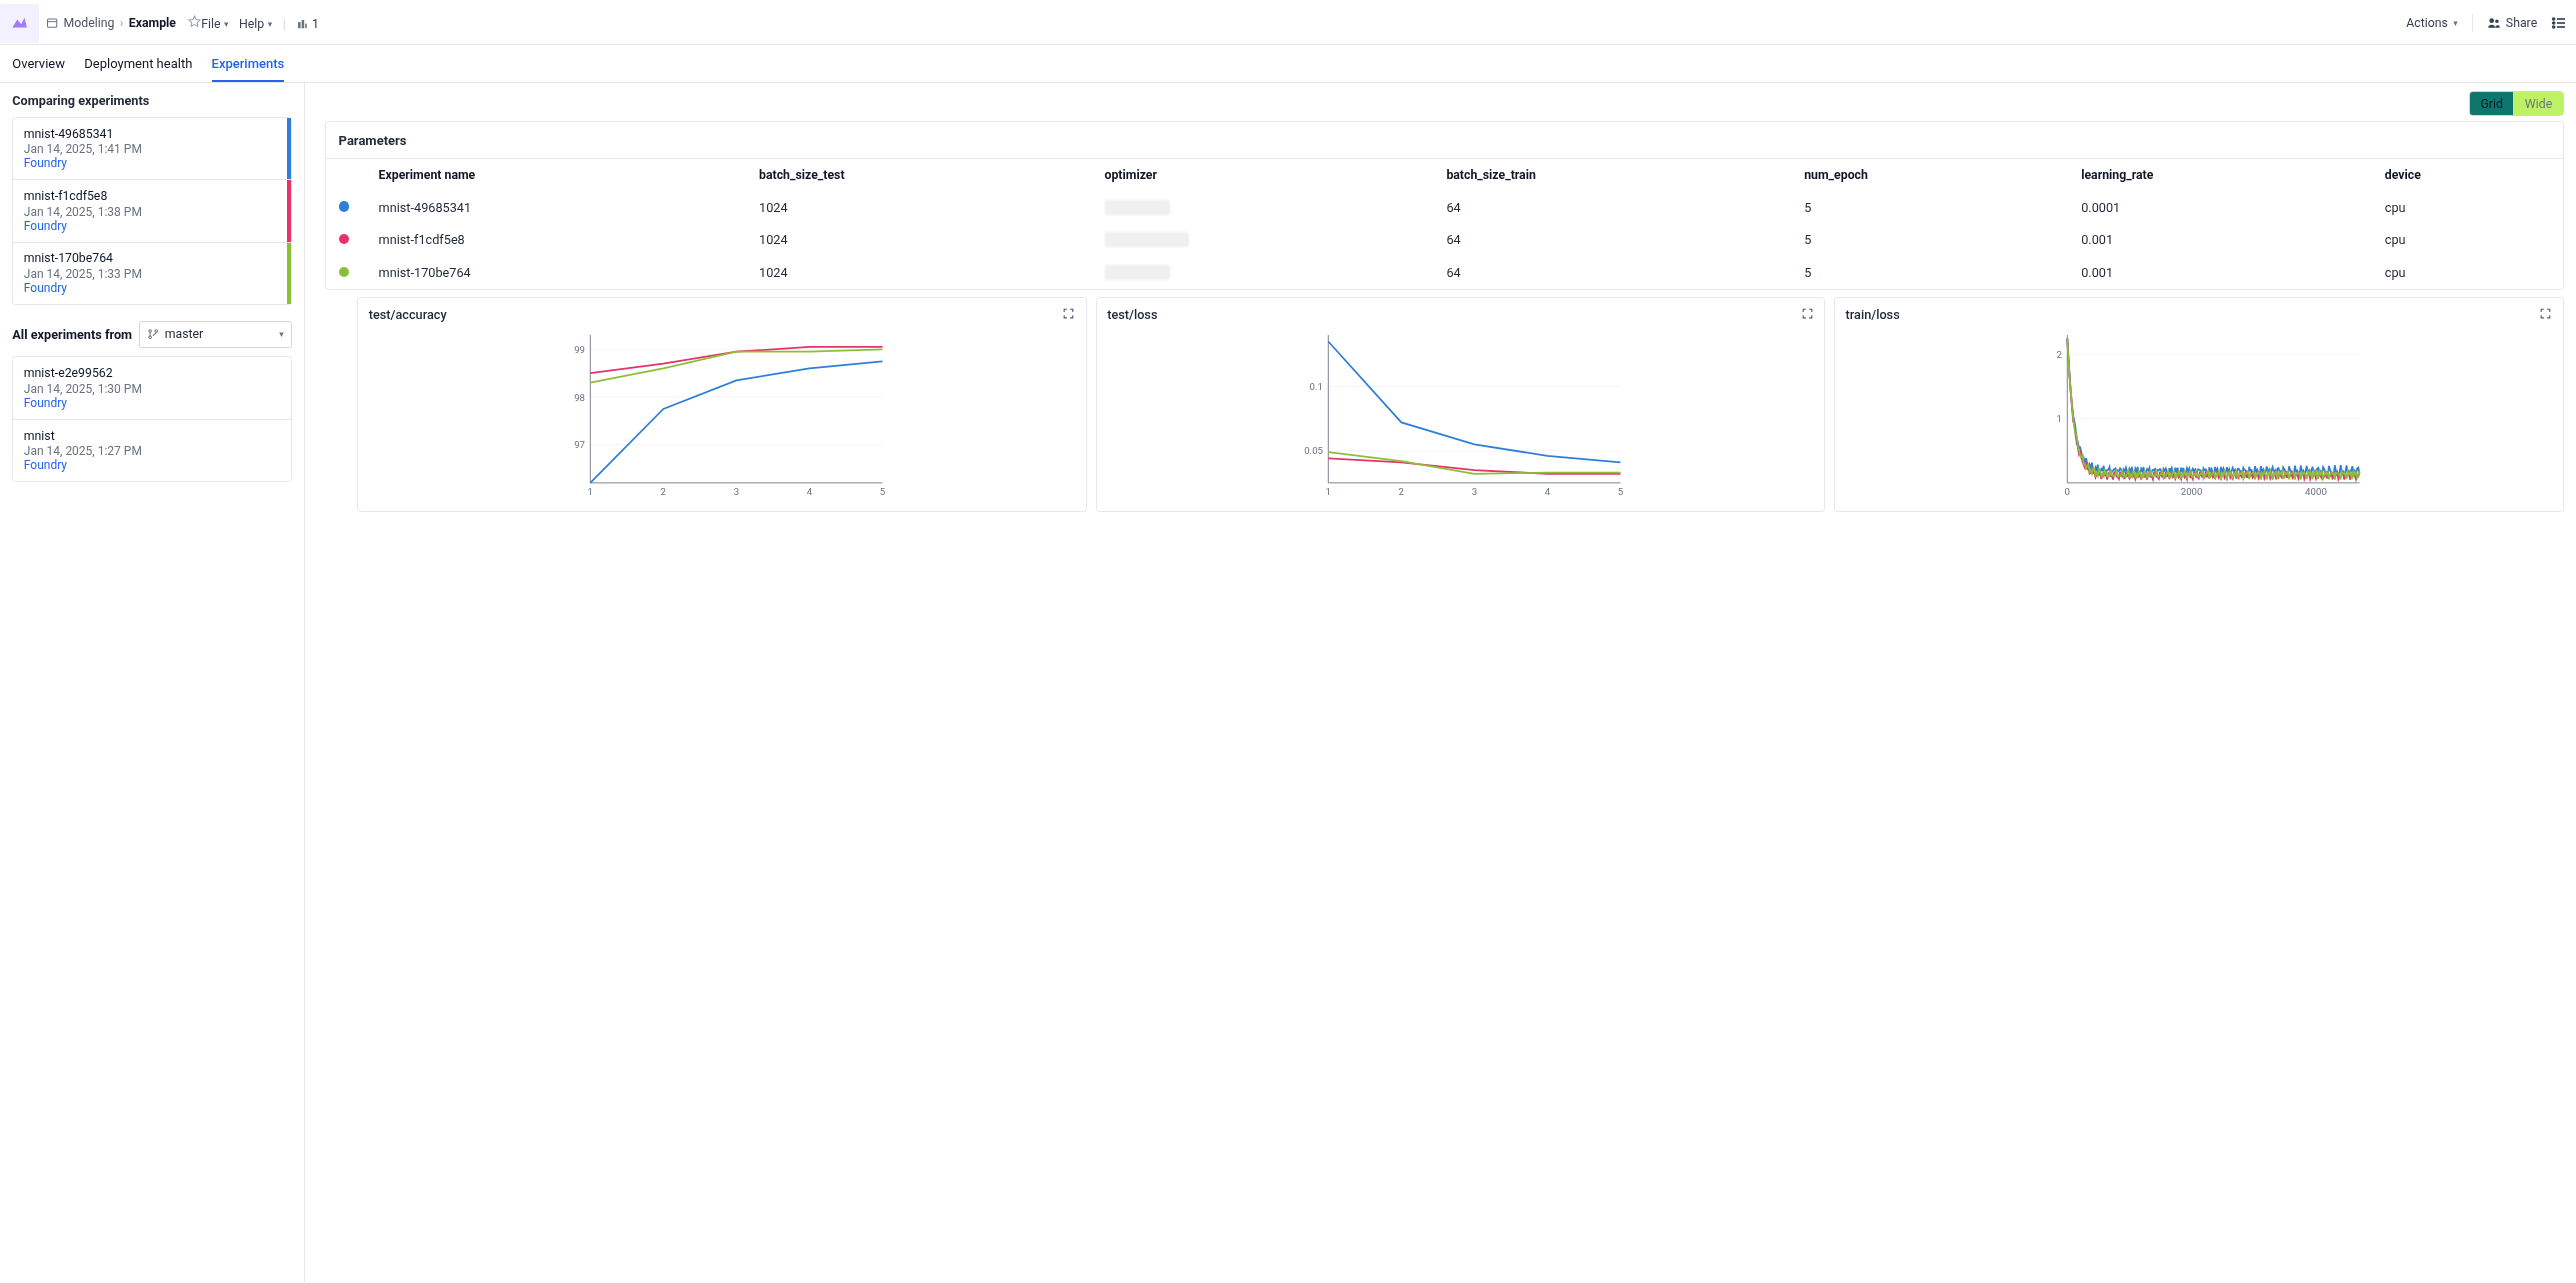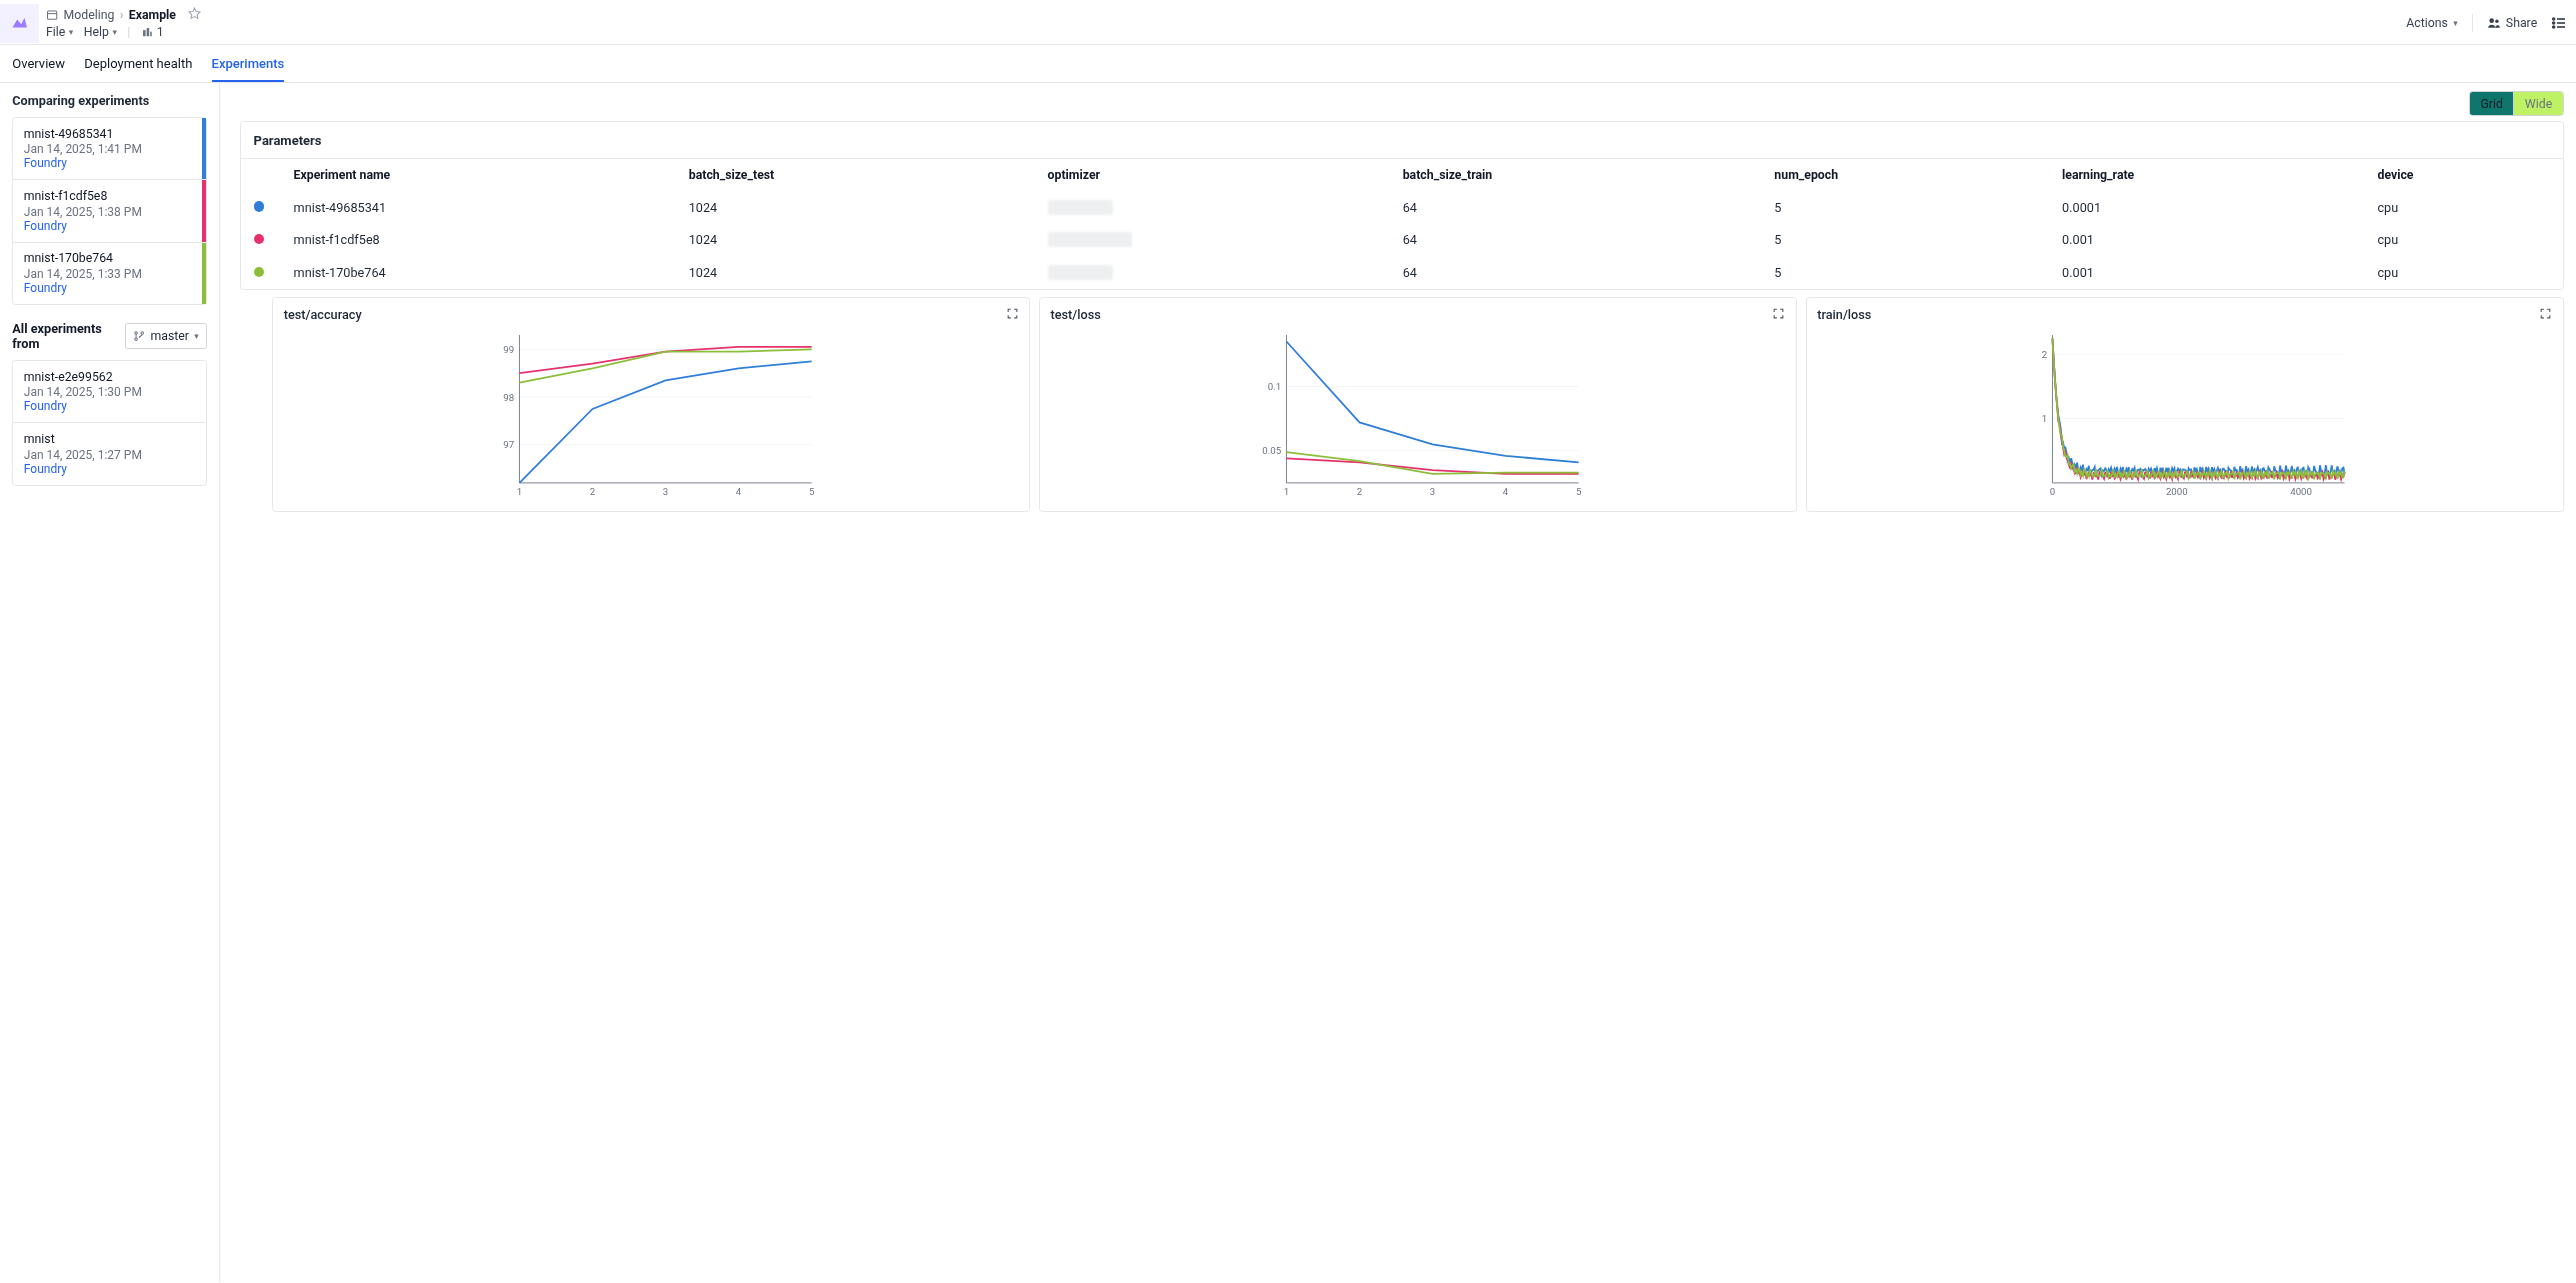--- a/index.html
+++ b/index.html
@@ -4,32 +4,32 @@
 <style>
   * { box-sizing: border-box; margin: 0; padding: 0; }
   body { font-family: -apple-system, BlinkMacSystemFont, "Segoe UI", Roboto, sans-serif; color: #1f2937; background: #fff; font-size: 12.3px; }
   
   .top-bar { display: flex; align-items: center; padding: 3.5px 8.8px 1.8px 0; border-bottom: 0.9px solid #e5e7eb; min-height: 42px; }
   .logo-box { width: 39px; height: 39px; background:#f3f0ff; display:flex; align-items:center; justify-content:center; border-radius:1.8px; margin-right:7px;}
   .breadcrumb { display:flex; align-items:center; gap:5.3px; font-size:12.3px; color:#4b5563; }
   .breadcrumb .current { font-weight:700; color:#111827; }
   .menu-row { display:flex; align-items:flex-start; gap:10.5px; font-size:12.3px; color:#374151; margin-top:1.8px;}
   .menu-item { display:flex; align-items:center; gap:3.5px; cursor:pointer; }
-  .top-left { display:flex; flex-direction:column; }
+  .top-left { display:flex; flex-direction:row; }
   .spacer { flex:1; }
   .top-right { display:flex; align-items:center; gap:14px; color:#374151;}
   .top-right .btn { display:flex; align-items:center; gap:5.3px; cursor:pointer; }
   .vsep-light { width:0.9px; height:17.6px; background:#e5e7eb; }
   
   .tab-row { display:flex; gap:19.3px; padding:0 12.3px; border-bottom:0.9px solid #e5e7eb; }
   .tab { padding:10.5px 0 8.8px 0; font-size:13px; color:#111827; cursor:pointer; border-bottom:2.6px solid transparent;}
   .tab.active { color:#2563eb; border-bottom-color:#2563eb; font-weight:500;}
   
   .body { display:flex; height:calc(100vh - 84px); }
-  .sidebar { width: 220px; border-right:0.9px solid #e5e7eb; padding:10.5px 12.3px; overflow-y:auto;}
+  .sidebar { width: 305px; border-right:0.9px solid #e5e7eb; padding:10.5px 12.3px; overflow-y:auto;}
   .sidebar h3 { font-size:12.7px; font-weight:700; margin-bottom:8.8px; }
   .card-list { border:0.9px solid #e5e7eb; border-radius:3.5px; margin-bottom:16px;}
   .exp-card { padding:8.8px 10.5px; border-bottom:0.9px solid #e5e7eb; position:relative; cursor:pointer;}
   .exp-card:last-child { border-bottom:none; }
   .exp-card .stripe { position:absolute; top:0; right:0; bottom:0; width:3.5px; }
   .exp-name { font-size:12.3px; color:#111827; margin-bottom:1.8px;}
   .exp-date { font-size:12px; color:#6b7280; }
   .exp-link { font-size:12px; color:#2563eb; }
   
   .filter-row { display:flex; align-items:center; gap:7px; margin-bottom:8.8px;}

